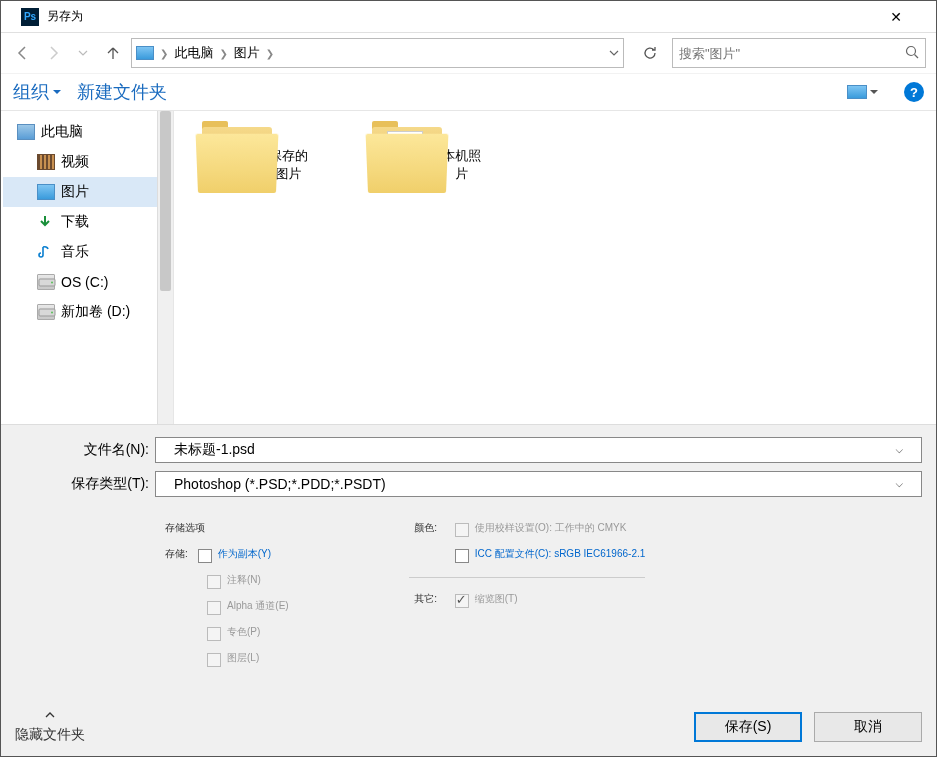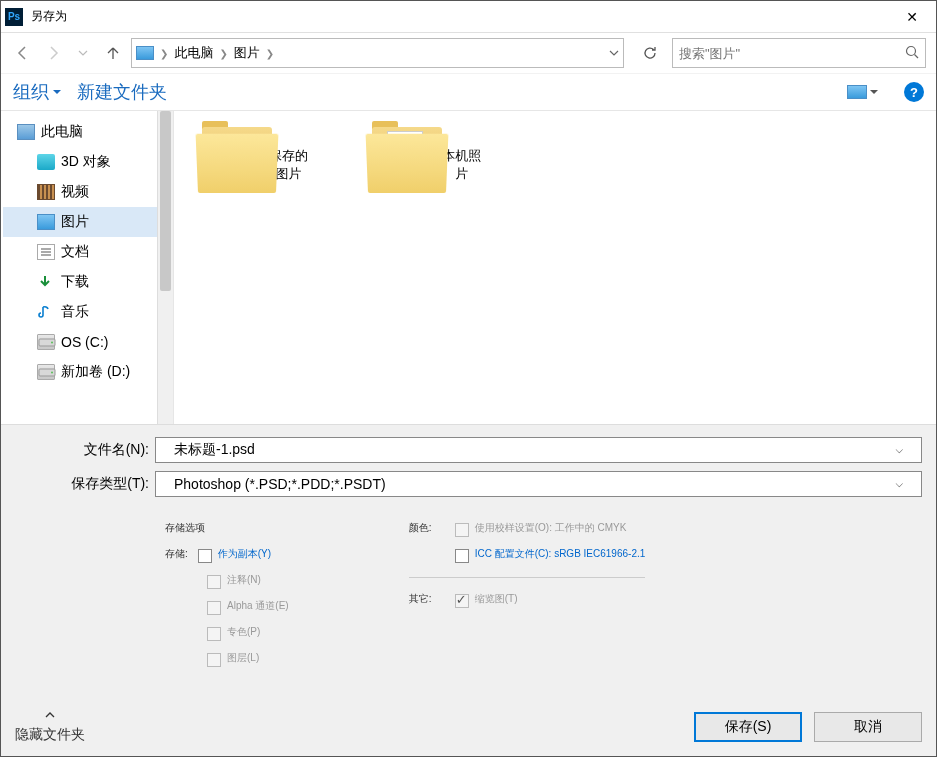--- a/index.html
+++ b/index.html
@@ -1,17 +1,17 @@
 <!DOCTYPE html>
 <html><head>
 <meta charset="utf-8">
 <style>
 * { box-sizing: border-box; margin: 0; padding: 0; font-family: "Microsoft YaHei", "Segoe UI", sans-serif; }
 body { background: #fff; width: 937px; height: 757px; border: 1px solid #555; overflow: hidden; position: relative; }
-.titlebar { height: 32px; display: flex; align-items: center; padding: 0 4px; background: #fff; border-bottom: 1px solid #e0e0e0; }
+.titlebar { height: 32px; display: flex; align-items: center; padding: 0 20px; background: #fff; border-bottom: 1px solid #e0e0e0; }
 .titlebar-icon { width: 18px; height: 18px; background: #001e36; display: flex; align-items: center; justify-content: center; margin-right: 8px; color:#31a8ff; font-size:10px; font-weight:bold; }
 .titlebar-title { font-size: 12px; color: #000; flex: 1; }
 .titlebar-close { width: 40px; height: 30px; display: flex; align-items: center; justify-content: center; cursor: pointer; font-size: 14px; color: #000; }
 .navbar { height: 40px; display: flex; align-items: center; padding: 4px 10px; gap: 6px; }
 .nav-btn { width: 24px; height: 24px; display: flex; align-items: center; justify-content: center; color: #aaa; cursor: pointer; }
 .nav-btn.active { color: #333; }
 .addrbar { flex: 1; height: 30px; border: 1px solid #bbb; display: flex; align-items: center; padding: 0 4px; gap: 6px; background: #fff; }
 .addr-icon { width: 18px; height: 14px; background: linear-gradient(#7ec5f3,#3a9bdc); border:1px solid #4a8fc7; }
 .addr-sep { color: #888; font-size: 10px; }
 .addr-text { font-size: 13px; color: #000; }
@@ -60,21 +60,21 @@
 .form-input .dd { color:#555; font-size:10px; }
 .options-area { display:flex; padding:16px 0 0 150px; gap:120px; }
 .opt-col { display:flex; flex-direction:column; gap:10px; font-size:10px; color:#333; }
 .opt-title { color:#333; margin-bottom:2px; }
 .opt-row { display:flex; align-items:flex-start; gap:6px; }
 .opt-row.disabled { color:#999; }
 .opt-row.link { color:#0066cc; }
 .cb { width:14px; height:14px; border:1px solid #888; background:#fff; display:inline-block; flex-shrink:0; margin-top:2px; position:relative; }
 .cb.disabled { border-color:#bbb; background:#f4f4f4; }
 .cb.checked::after { content:'✓'; position:absolute; left:0; top:-3px; font-size:13px; color:#555; }
-.opt-right-label { width:40px; text-align:left; padding-right:6px; color:#333; }
+.opt-right-label { width:40px; text-align:center; padding-right:6px; color:#333; }
 .footer { position:absolute; bottom:14px; left:14px; right:14px; display:flex; align-items:center; }
 .hide-link { display:flex; align-items:center; gap:6px; font-size:14px; color:#333; cursor:pointer;flex-direction:column; }
 .footer-btns { margin-left:auto; display:flex; gap:12px; }
 .btn { width:108px; height:30px; border:1px solid #aaa; background:#e8e8e8; font-size:14px; display:flex; align-items:center; justify-content:center; cursor:pointer; }
 .btn.primary { border:1px solid #0078d7; box-shadow:inset 0 0 0 1px #0078d7; }
 </style>
 </head>
 <body>
 
 <div class="titlebar">
@@ -152,34 +152,26 @@
 </div>
 
 <div class="body-split">
   <div class="sidebar">
     <div class="tree" id="tree">
         <div class="tree-item">
           <span class="ti-icon ico-pc"></span>
           <span>此电脑</span>
         </div>
         <div class="tree-item sub">
-          <span class="ti-icon ico-3d"></span>
-          <span>3D 对象</span>
-        </div>
-        <div class="tree-item sub">
           <span class="ti-icon ico-video"></span>
           <span>视频</span>
         </div>
         <div class="tree-item sub sel">
           <span class="ti-icon ico-pic"></span>
           <span>图片</span>
-        </div>
-        <div class="tree-item sub">
-          <span class="ti-icon ico-doc"></span>
-          <span>文档</span>
         </div>
         <div class="tree-item sub">
           <span class="ti-icon ico-dl"><svg width="16" height="16" viewBox="0 0 16 16">
               <path d="M8 2 V10 M4 7 L8 11 L12 7" stroke="#1a8f3a" stroke-width="2" fill="none"></path>
             </svg></span>
           <span>下载</span>
         </div>
         <div class="tree-item sub">
           <span class="ti-icon ico-music"><svg width="16" height="16" viewBox="0 0 16 16">
               <path d="M6 3 V11 A2 2 0 1 1 4 9" stroke="#0a7fd0" stroke-width="1.6" fill="none"></path>

